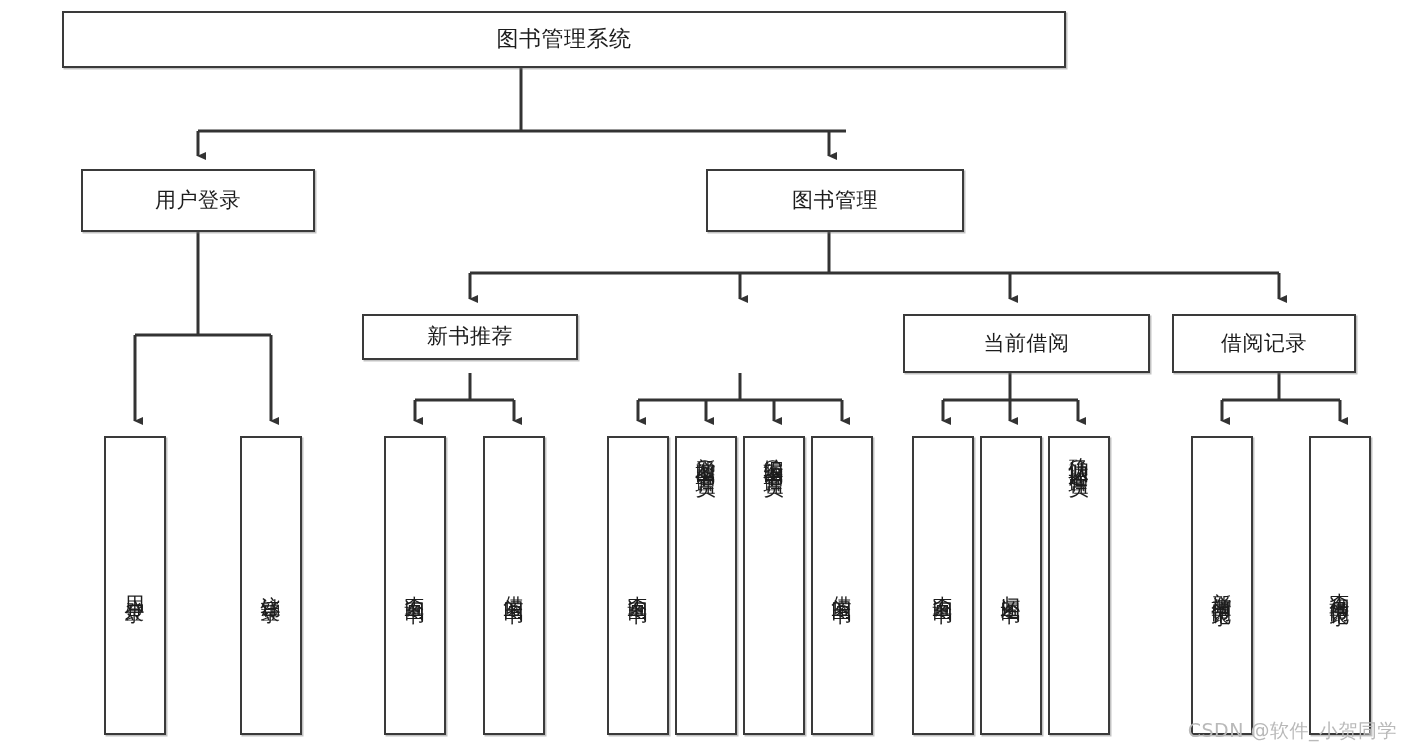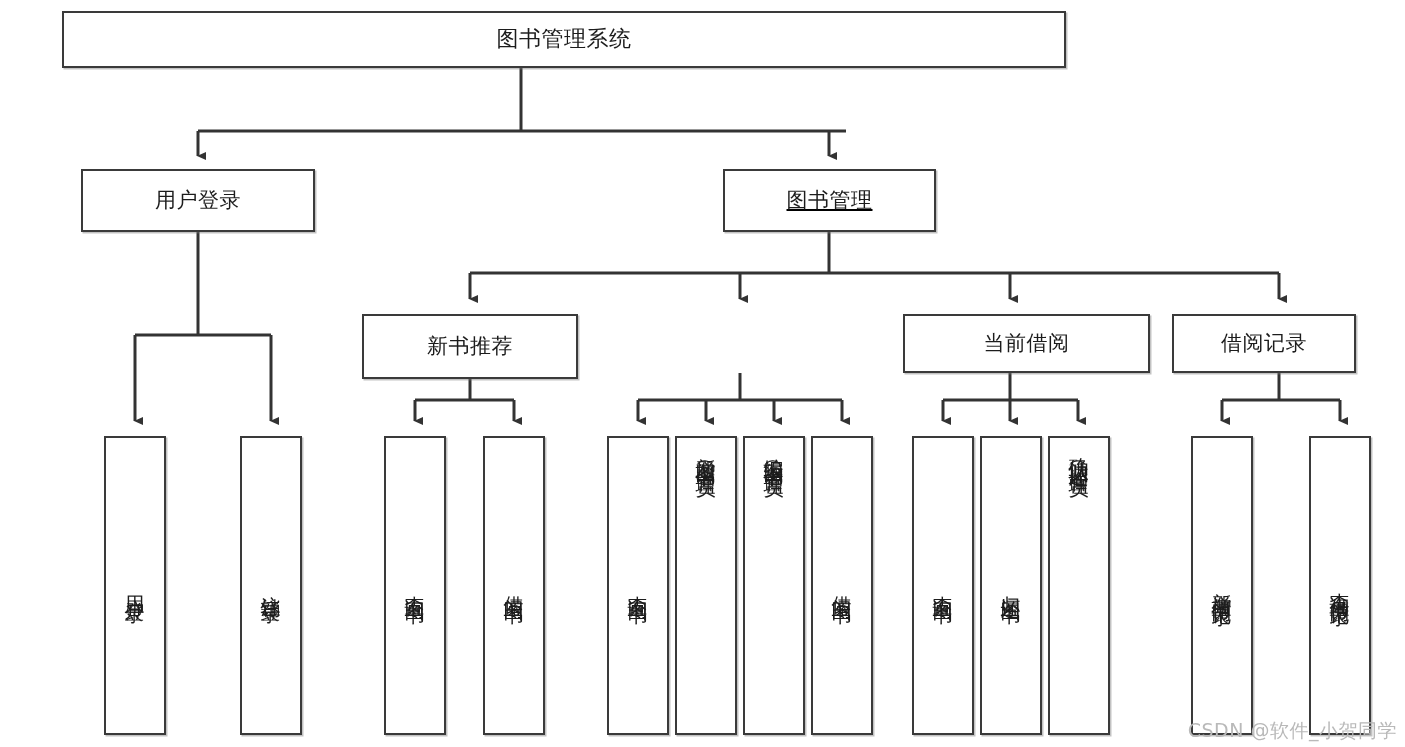--- a/index.html
+++ b/index.html
@@ -129,25 +129,25 @@
     </g>
   </svg>
 
   <div class="node root" style="left:19px; top:11px; width:1004px; height:57px;margin-left:43px;">
     <span class="node-label">图书管理系统</span>
   </div>
 
   <div class="node level2" style="left:81px; top:169px; width:234px; height:63px;">
     <span class="node-label">用户登录</span>
   </div>
-  <div class="node level2" style="left:723px; top:169px; width:213px; height:63px;text-decoration:underline;">
+  <div class="node level2" style="left:706px; top:169px; width:258px; height:63px;">
     <span class="node-label">图书管理</span>
   </div>
 
-  <div class="node level3" style="left:362px; top:314px; width:216px; height:65px;align-items:center;">
+  <div class="node level3" style="left:362px; top:314px; width:216px; height:46px;align-items:center;">
     <span class="node-label">新书推荐</span>
   </div>
   <div class="node level3" style="left:903px; top:314px; width:247px; height:59px;">
     <span class="node-label">当前借阅</span>
   </div>
   <div class="node level3" style="left:1172px; top:314px; width:184px; height:59px;">
     <span class="node-label">借阅记录</span>
   </div>
 
   <div class="node leaf centered" style="left:104px; top:436px; width:62px; height:299px;">

